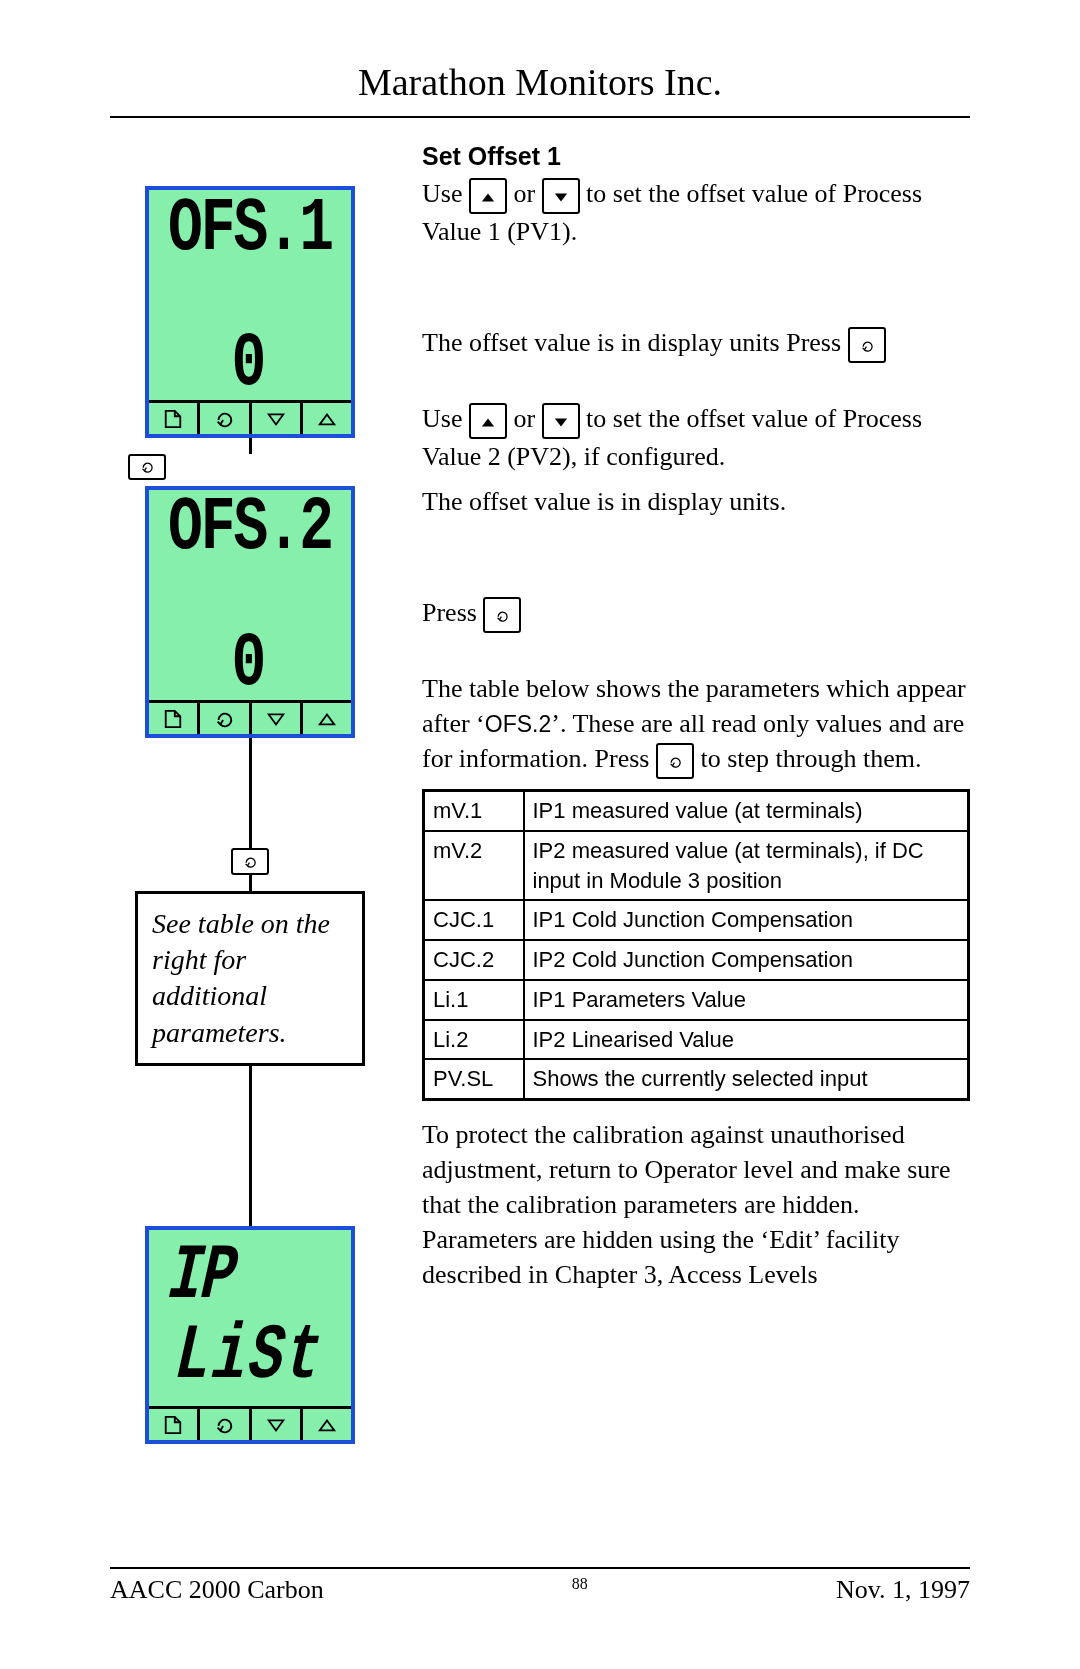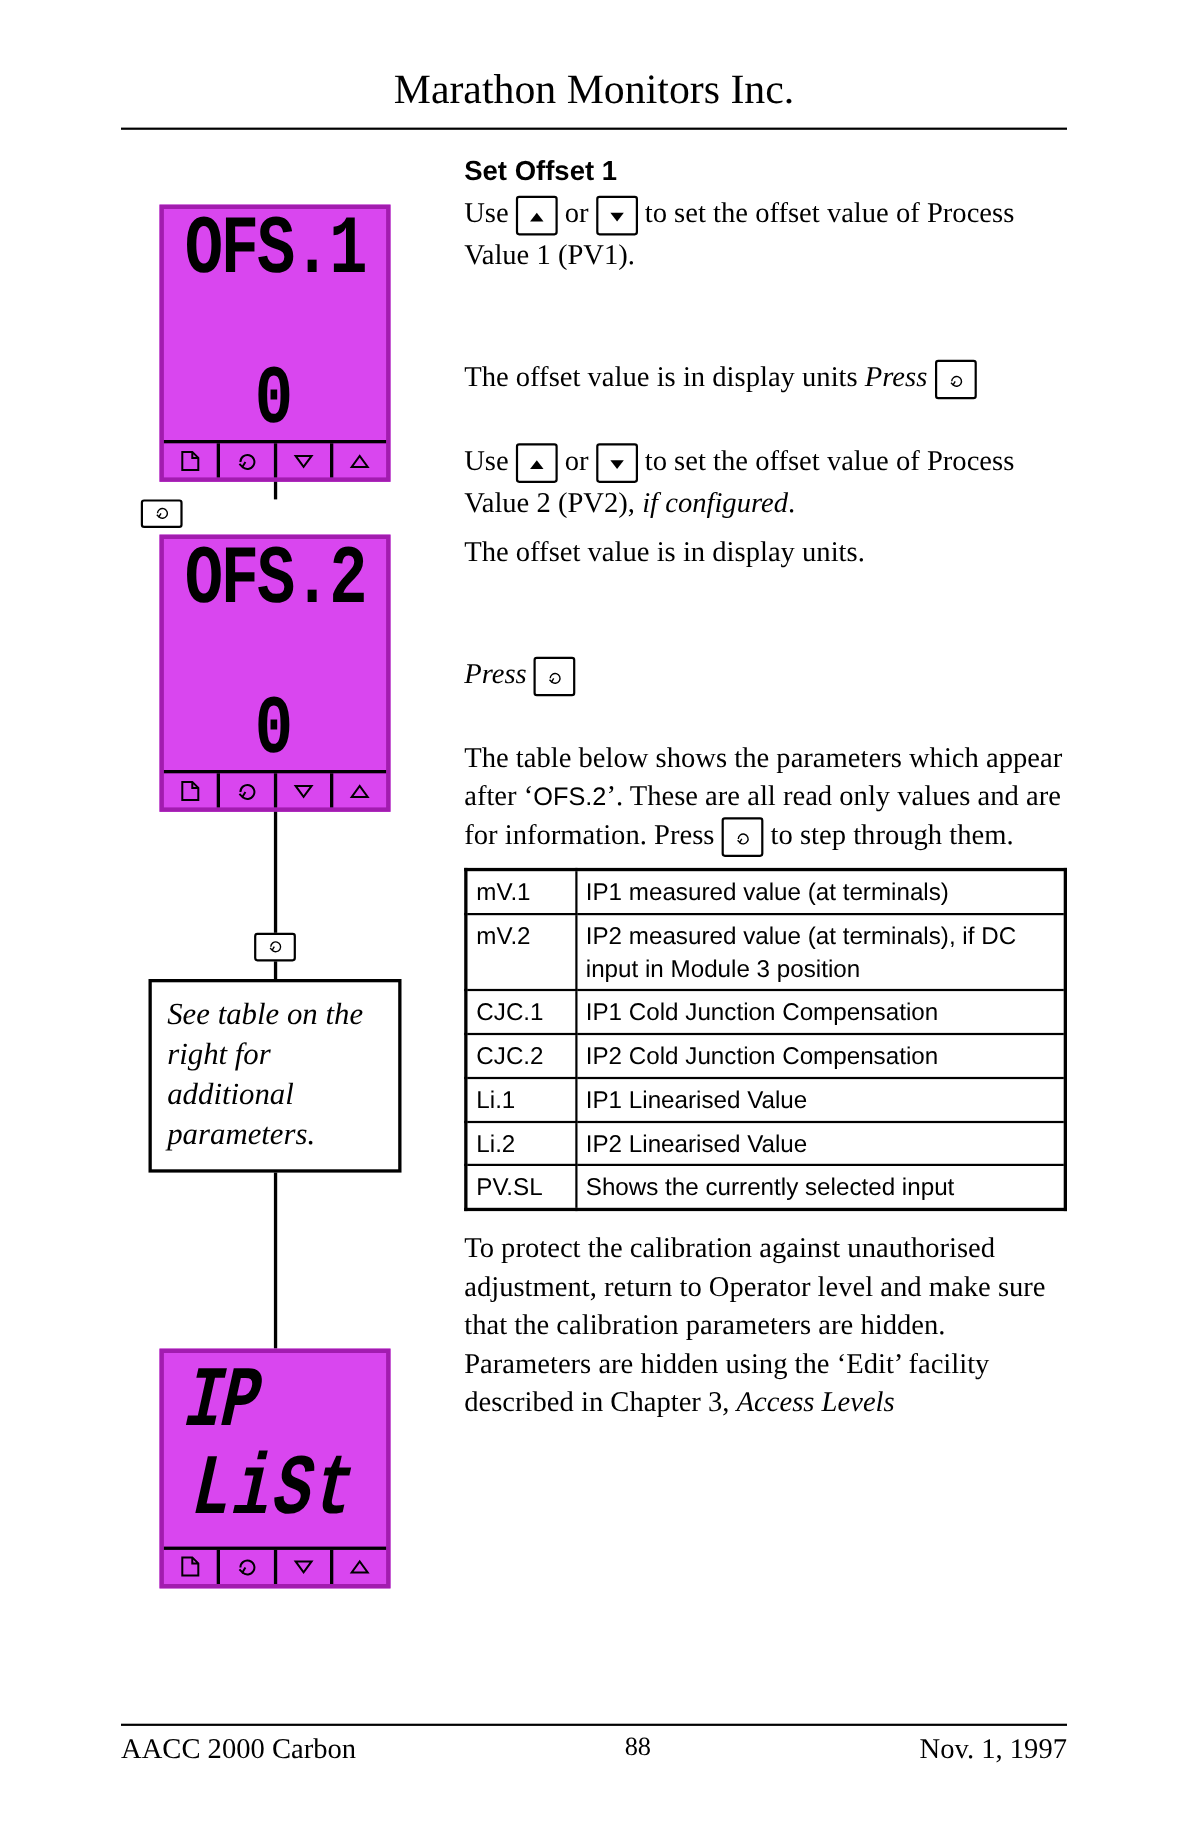--- a/index.html
+++ b/index.html
@@ -31,23 +31,23 @@
     flex-direction: column;
     align-items: center;
   }
   .rightcol {
     flex: 1;
     font-size: 26px;
     line-height: 1.35;
   }
   
   .lcd {
-    border: 4px solid #a21caf;
+    border: 4px solid #1d4ed8;
     width: 210px;
-    background: #d946ef;
+    background: #86efac;
     margin-top: 50px;
   }
   .lcd-screen {
     height: 210px;
     display: flex;
     flex-direction: column;
     align-items: center;
     justify-content: space-between;
     padding: 10px 0 6px 0;
   }
@@ -111,21 +111,21 @@
     width: 230px;
     padding: 12px 14px;
     font-size: 28px;
     text-align: left;
     line-height: 1.3;
     font-style: italic;
   }
   
   .subhead { font-weight: bold; font-family: Arial, Helvetica, sans-serif; font-size: 25px; margin: 4px 0 2px 0; }
   .para { margin: 2px 0 10px 0; }
-  .italic { font-style: italic; }
+  .italic { }
   .code { font-family: Arial, Helvetica, sans-serif; font-size: 23px; }
   table.param {
     border-collapse: collapse;
     width: 100%;
     margin: 10px 0 16px 0;
     border-radius: 13px;
   }
   table.param td {
     border: 2px solid #000;
     padding: 4px 8px;
@@ -144,21 +144,21 @@
     left: 110px;
     right: 110px;
   }
   .footer .rule { margin-bottom: 6px; }
   .footer-row {
     display: flex;
     justify-content: space-between;
     font-size: 26px;
     align-items: flex-start;
   }
-  .footer-row .pn { font-size: 24px; }
+  .footer-row .pn { font-size: 16px; }
   
   .lcd-italic .seg-top, .lcd-italic .seg-bot {
     font-style: italic;
     transform: scaleY(1.35) skewX(-6deg);
   }
   .lcd-italic .lcd-screen { height: 176px; justify-content: flex-start; gap: 22px; padding-top: 18px; }
 </style>
 </head>
 <body>
 
@@ -373,21 +373,21 @@
           <tr>
             <td>CJC.1</td>
             <td>IP1 Cold Junction Compensation</td>
           </tr>
           <tr>
             <td>CJC.2</td>
             <td>IP2 Cold Junction Compensation</td>
           </tr>
           <tr>
             <td>Li.1</td>
-            <td>IP1 Linearised Value</td>
+            <td>IP1 Parameters Value</td>
           </tr>
           <tr>
             <td>Li.2</td>
             <td>IP2 Linearised Value</td>
           </tr>
           <tr>
             <td>PV.SL</td>
             <td>Shows the currently selected input</td>
           </tr>
         </tbody>

